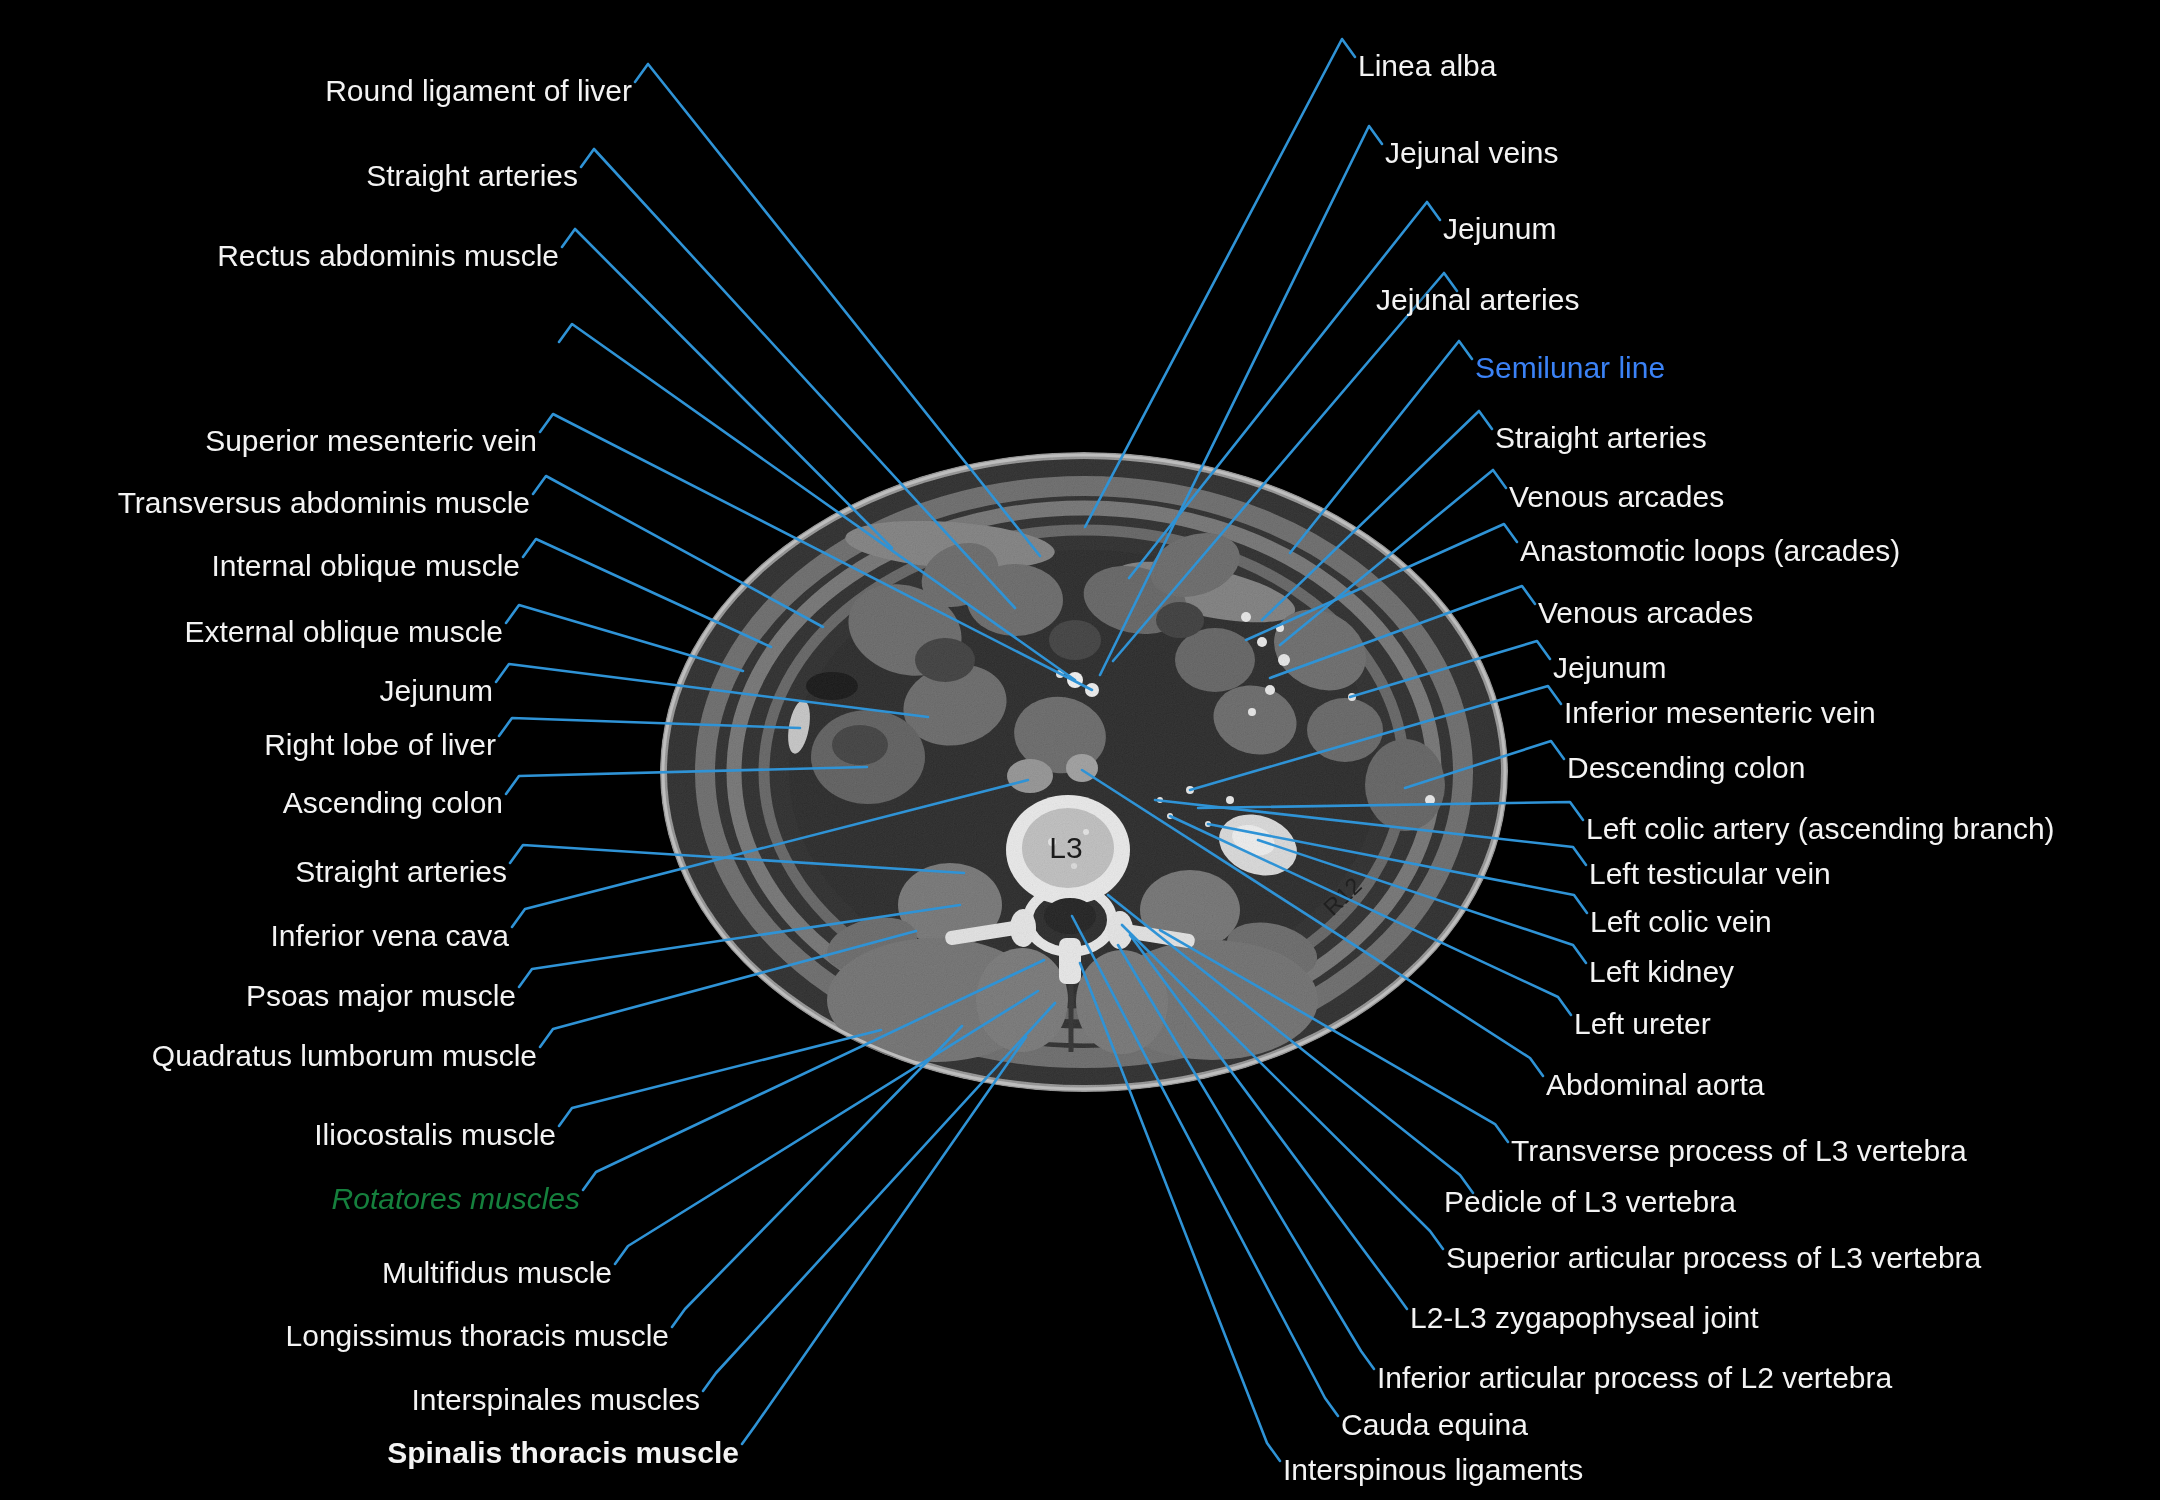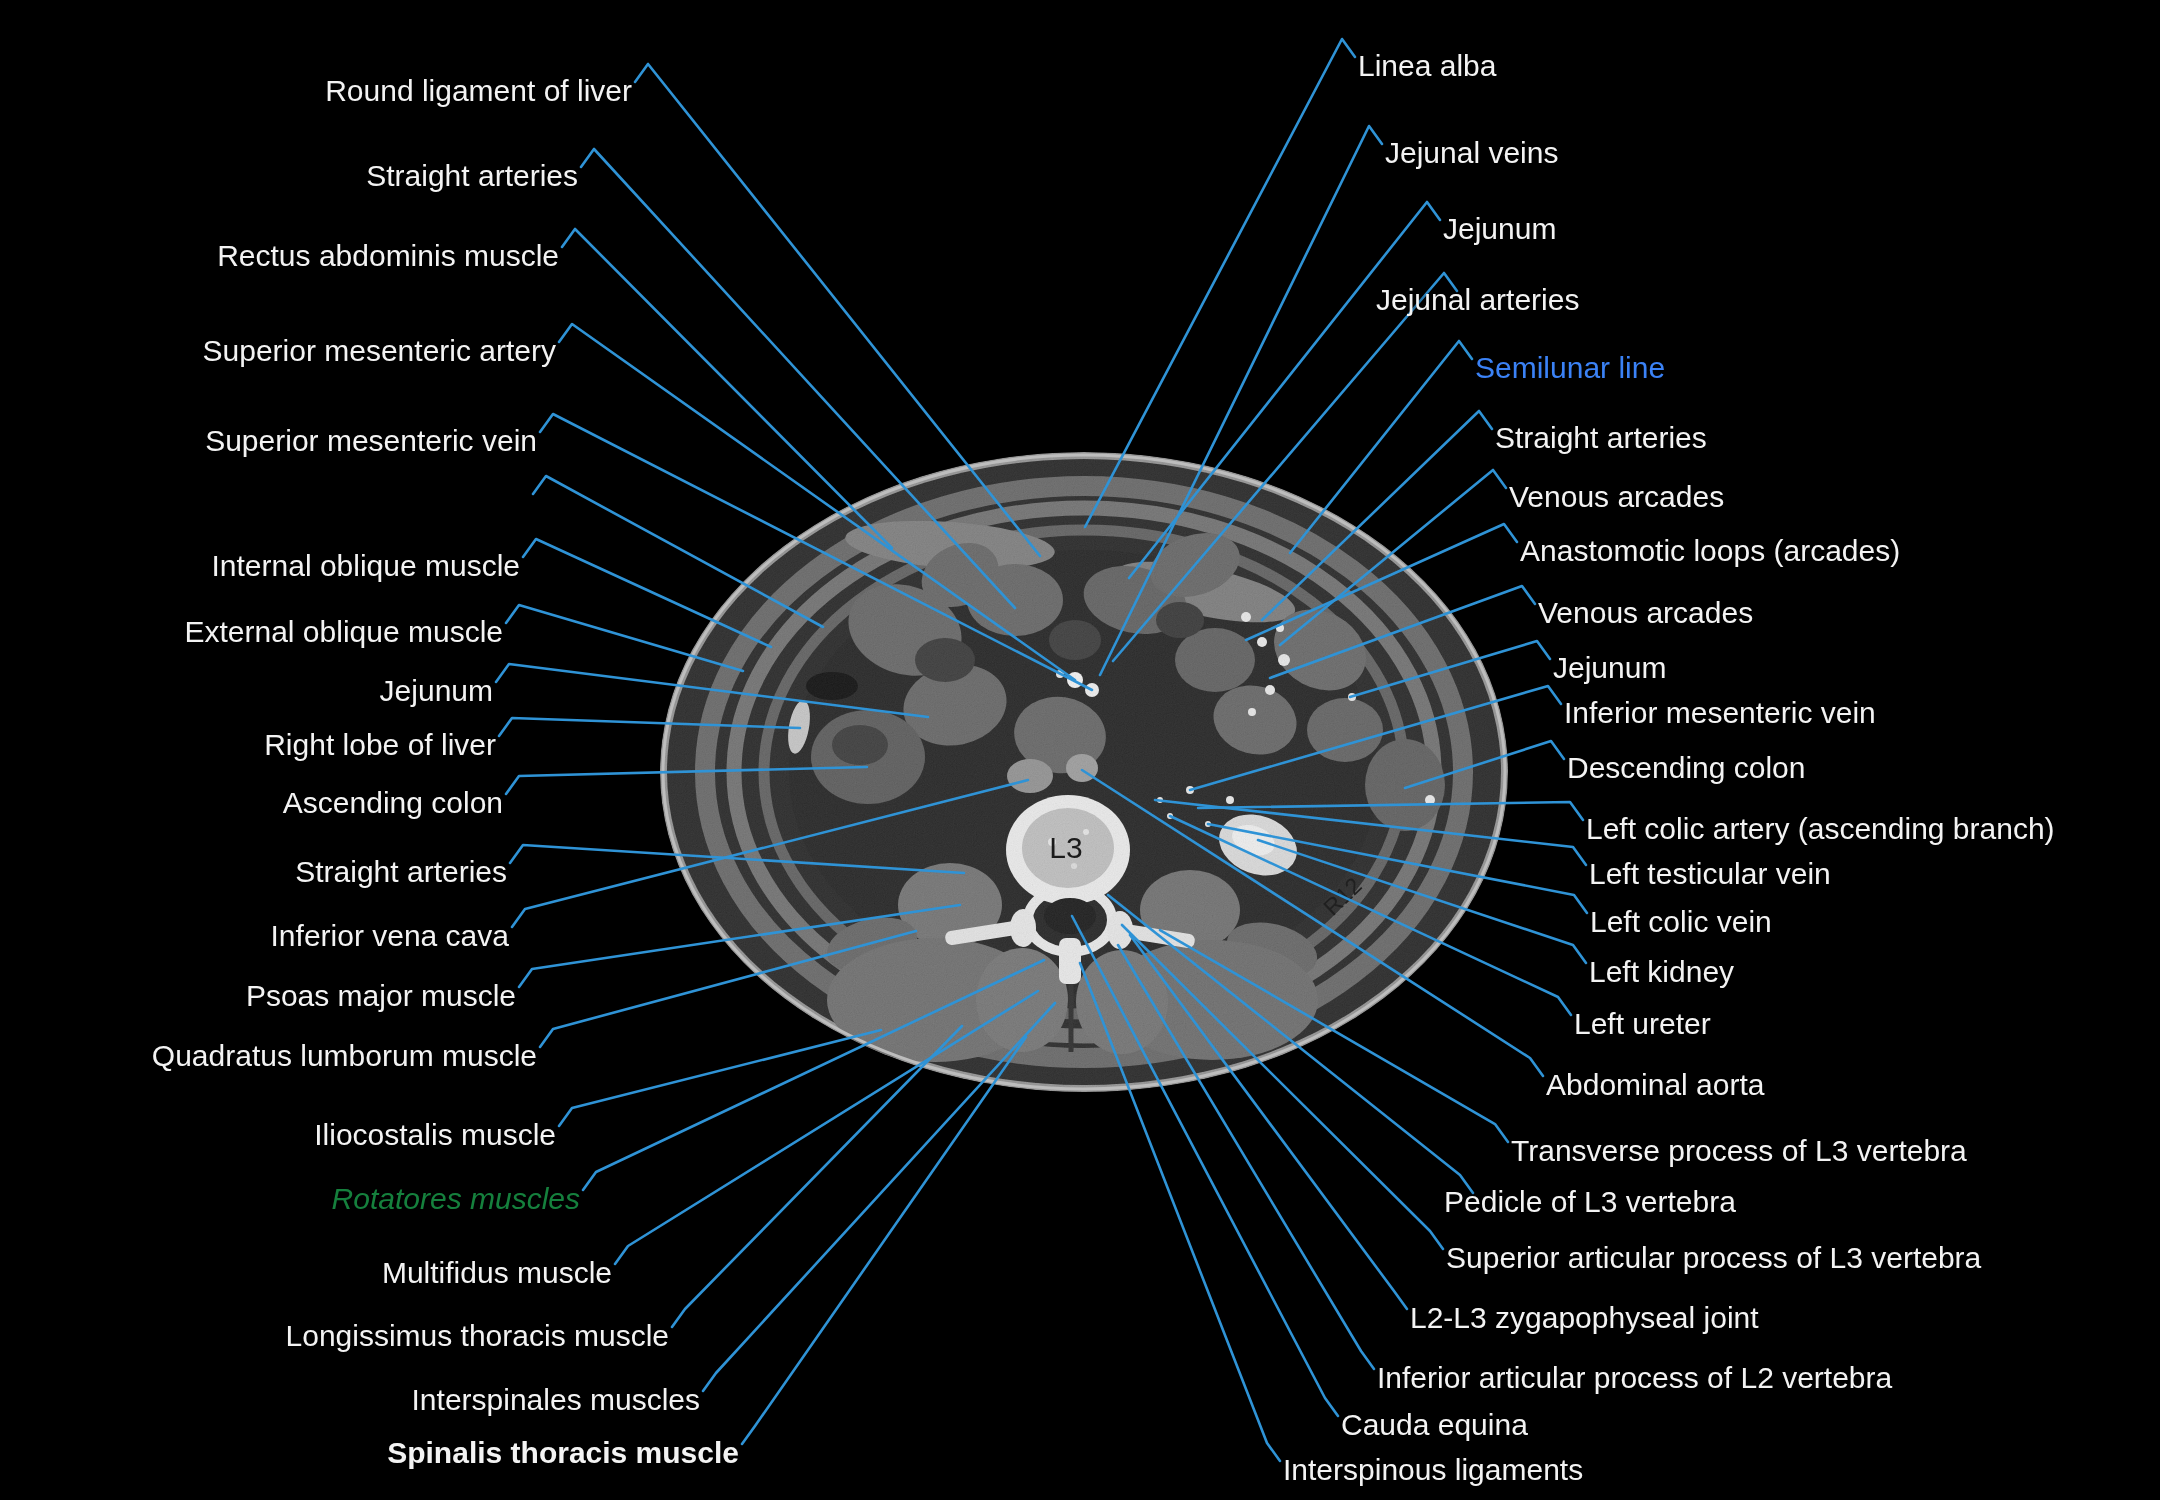--- a/index.html
+++ b/index.html
@@ -176,22 +176,22 @@
       <polyline points="1122,925 1430,1231 1443,1249" stroke="#2f93d6"></polyline>
       <polyline points="1130,935 1394,1291 1407,1309" stroke="#2f93d6"></polyline>
       <polyline points="1118,945 1361,1351 1374,1369" stroke="#2f93d6"></polyline>
       <polyline points="1072,916 1325,1398 1338,1416" stroke="#2f93d6"></polyline>
       <polyline points="1080,963 1267,1443 1280,1461" stroke="#2f93d6"></polyline>
     </svg>
 
 <div class="label left" style="color: rgb(243, 243, 243); right: 1528px; top: 69px;">Round ligament of liver</div>
     <div class="label left" style="color: rgb(243, 243, 243); right: 1582px; top: 154px;">Straight arteries</div>
     <div class="label left" style="color: rgb(243, 243, 243); right: 1601px; top: 234px;">Rectus abdominis muscle</div>
-    <div class="label left" style="color: rgb(243, 243, 243); right: 1604px; top: 329px;">Superior mesenteric artery</div>
     <div class="label left" style="color: rgb(243, 243, 243); right: 1623px; top: 419px;">Superior mesenteric vein</div>
+    <div class="label left" style="color: rgb(243, 243, 243); right: 1630px; top: 481px;">Transversus abdominis muscle</div>
     <div class="label left" style="color: rgb(243, 243, 243); right: 1657px; top: 610px;">External oblique muscle</div>
     <div class="label left" style="color: rgb(243, 243, 243); right: 1640px; top: 544px;">Internal oblique muscle</div>
     <div class="label left" style="color: rgb(243, 243, 243); right: 1667px; top: 669px;">Jejunum</div>
     <div class="label left" style="color: rgb(243, 243, 243); right: 1664px; top: 723px;">Right lobe of liver</div>
     <div class="label left" style="color: rgb(243, 243, 243); right: 1657px; top: 781px;">Ascending colon</div>
     <div class="label left" style="color: rgb(243, 243, 243); right: 1653px; top: 850px;">Straight arteries</div>
     <div class="label left" style="color: rgb(243, 243, 243); right: 1651px; top: 914px;">Inferior vena cava</div>
     <div class="label left" style="color: rgb(243, 243, 243); right: 1644px; top: 974px;">Psoas major muscle</div>
     <div class="label left" style="color: rgb(243, 243, 243); right: 1623px; top: 1034px;">Quadratus lumborum muscle</div>
     <div class="label left" style="color: rgb(243, 243, 243); right: 1604px; top: 1113px;">Iliocostalis muscle</div>

